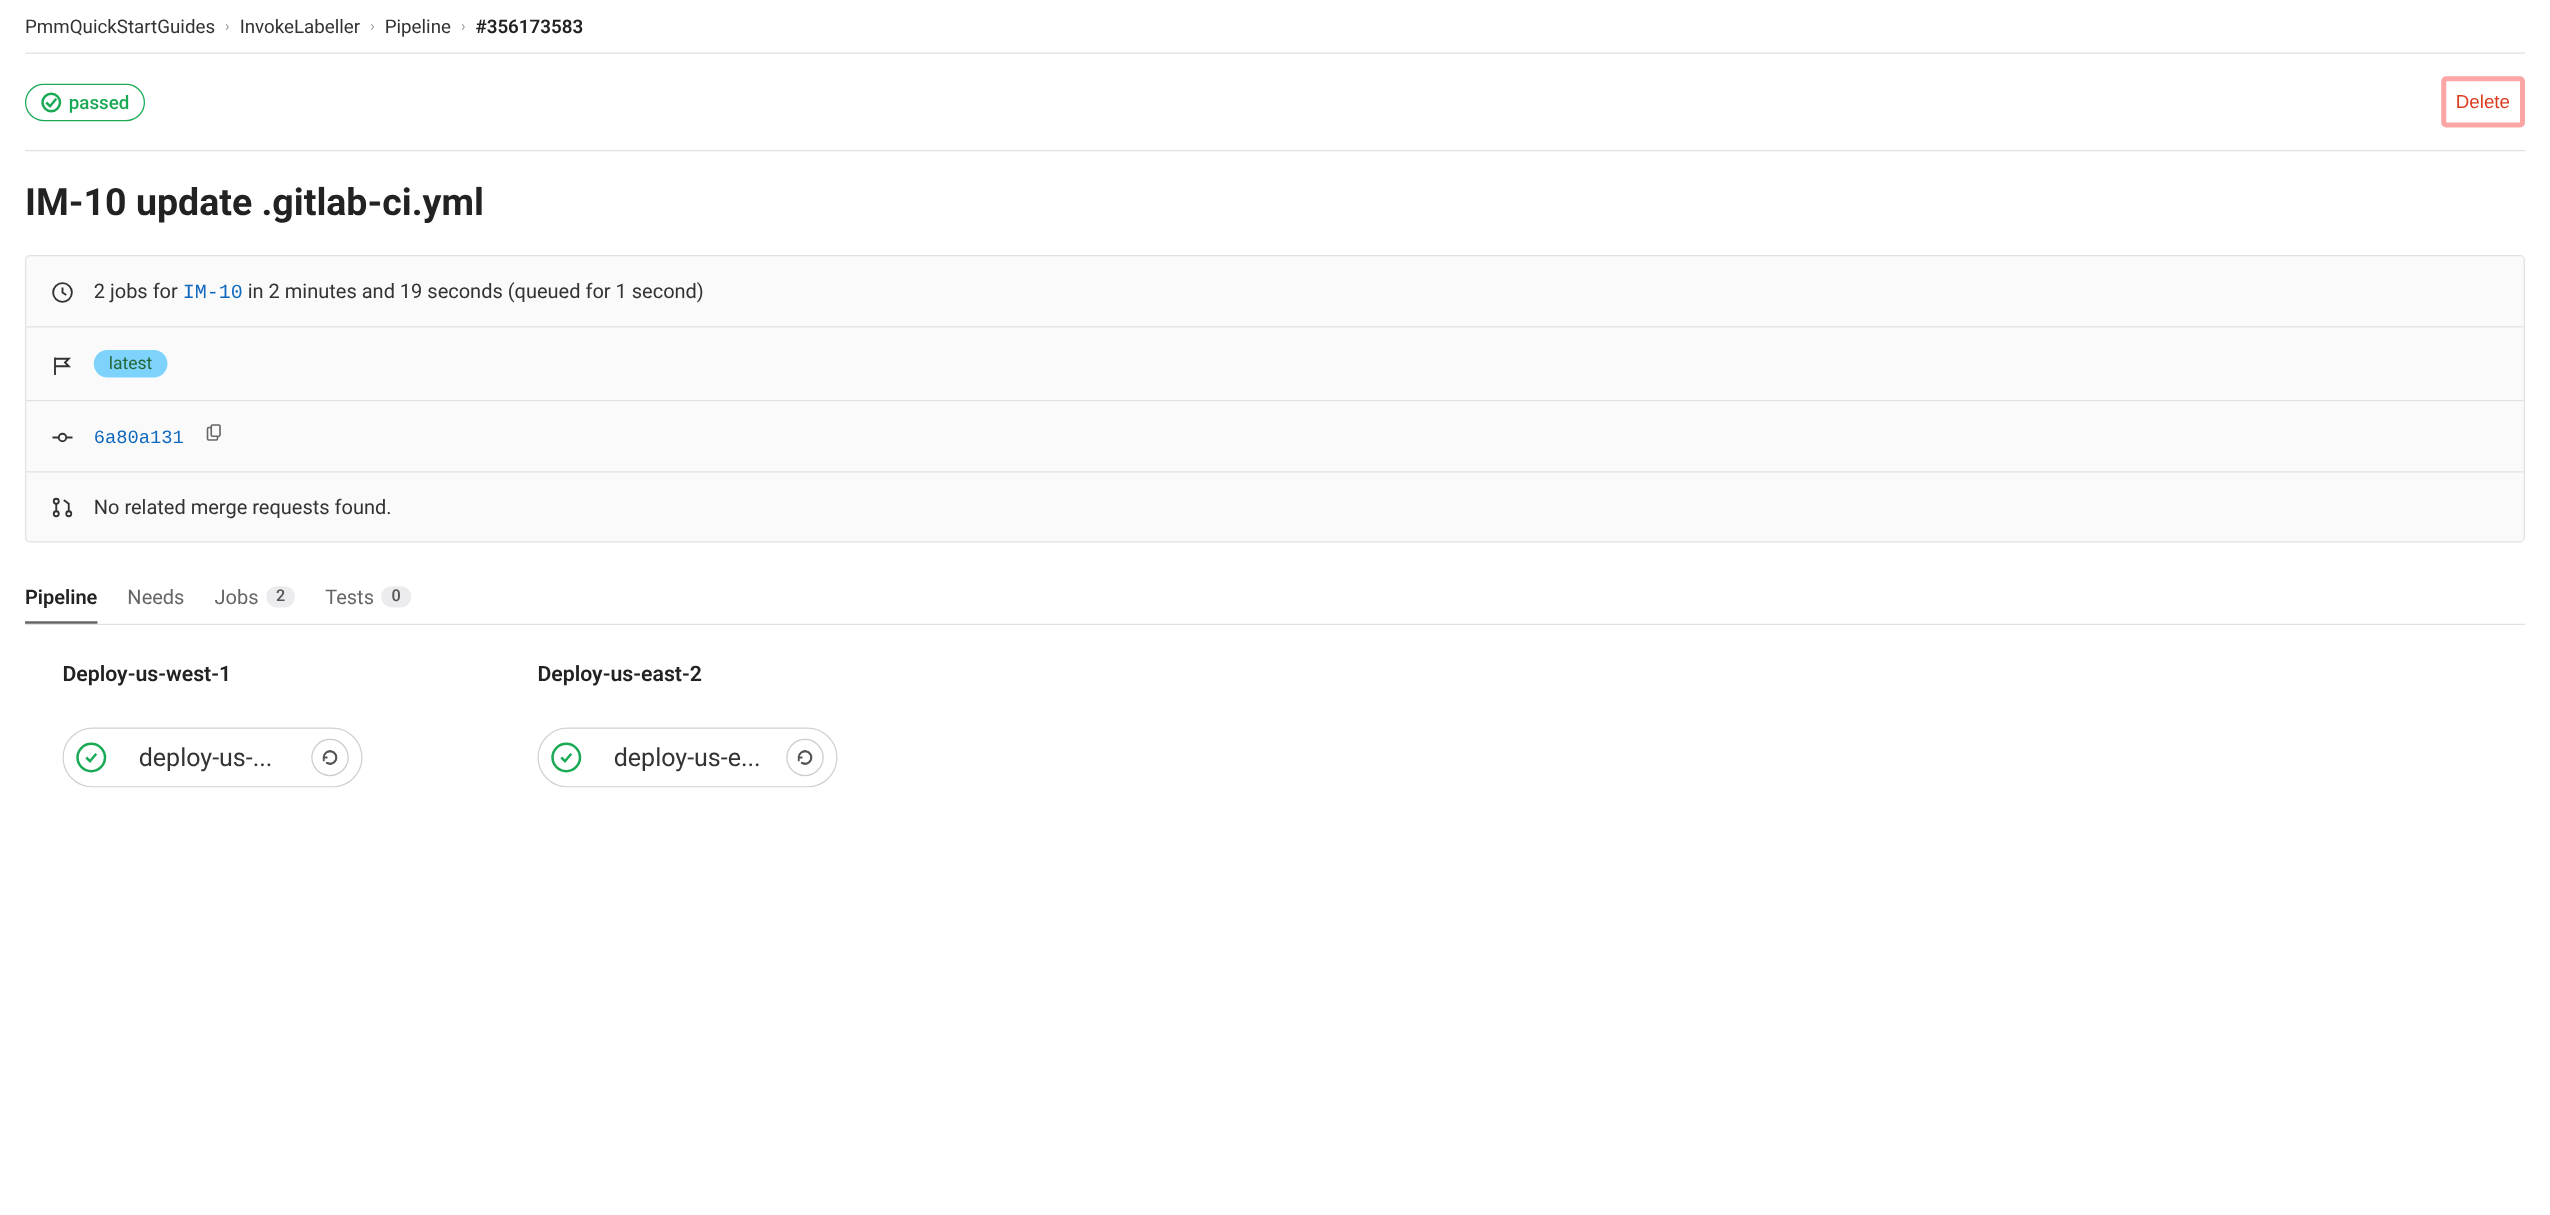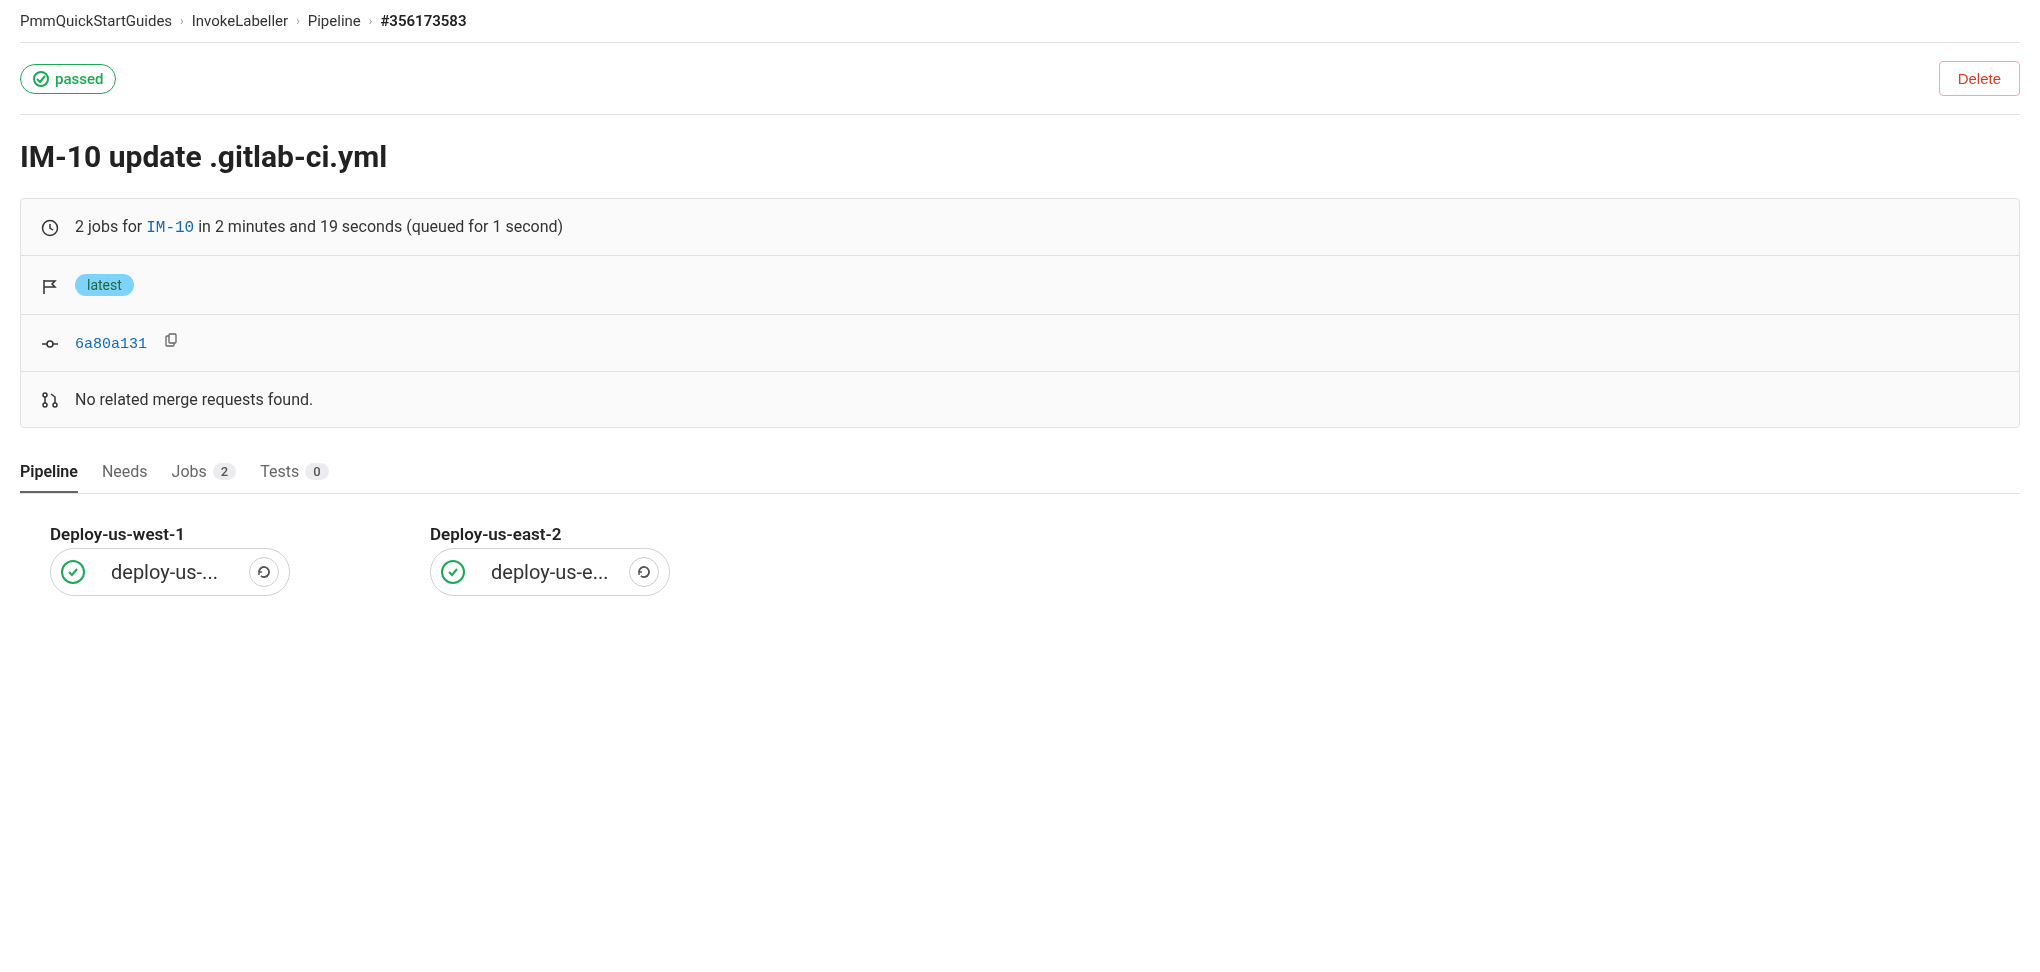--- a/index.html
+++ b/index.html
@@ -84,23 +84,23 @@
       display: inline-block;
       vertical-align: middle;
       margin: 0 6px;
     }
     .author-name {
       font-weight: 600;
       color: #222;
     }
     .delete-btn {
       color: #db3b1f;
-      border: 1px solid #fca5a5;
+      border: 4px solid #fca5a5;
       background: #fff;
-      padding: 8px 18px;
+      padding: 8px 8px;
       border-radius: 4px;
       font-size: 15px;
       cursor: pointer;
       font-weight: 500;
     }
     .page-title {
       font-size: 30px;
       font-weight: 700;
       padding: 24px 0;
       color: #222;
@@ -185,21 +185,21 @@
       font-weight: 500;
     }
     .stages {
       display: flex;
       gap: 140px;
       padding: 0 30px;
     }
     .stage {
       display: flex;
       flex-direction: column;
-      gap: 4px;
+      gap: 32px;
     }
     .stage-title {
       font-size: 17px;
       font-weight: 600;
       color: #222;
     }
     .job-pill {
       display: flex;
       align-items: center;
       gap: 10px;

